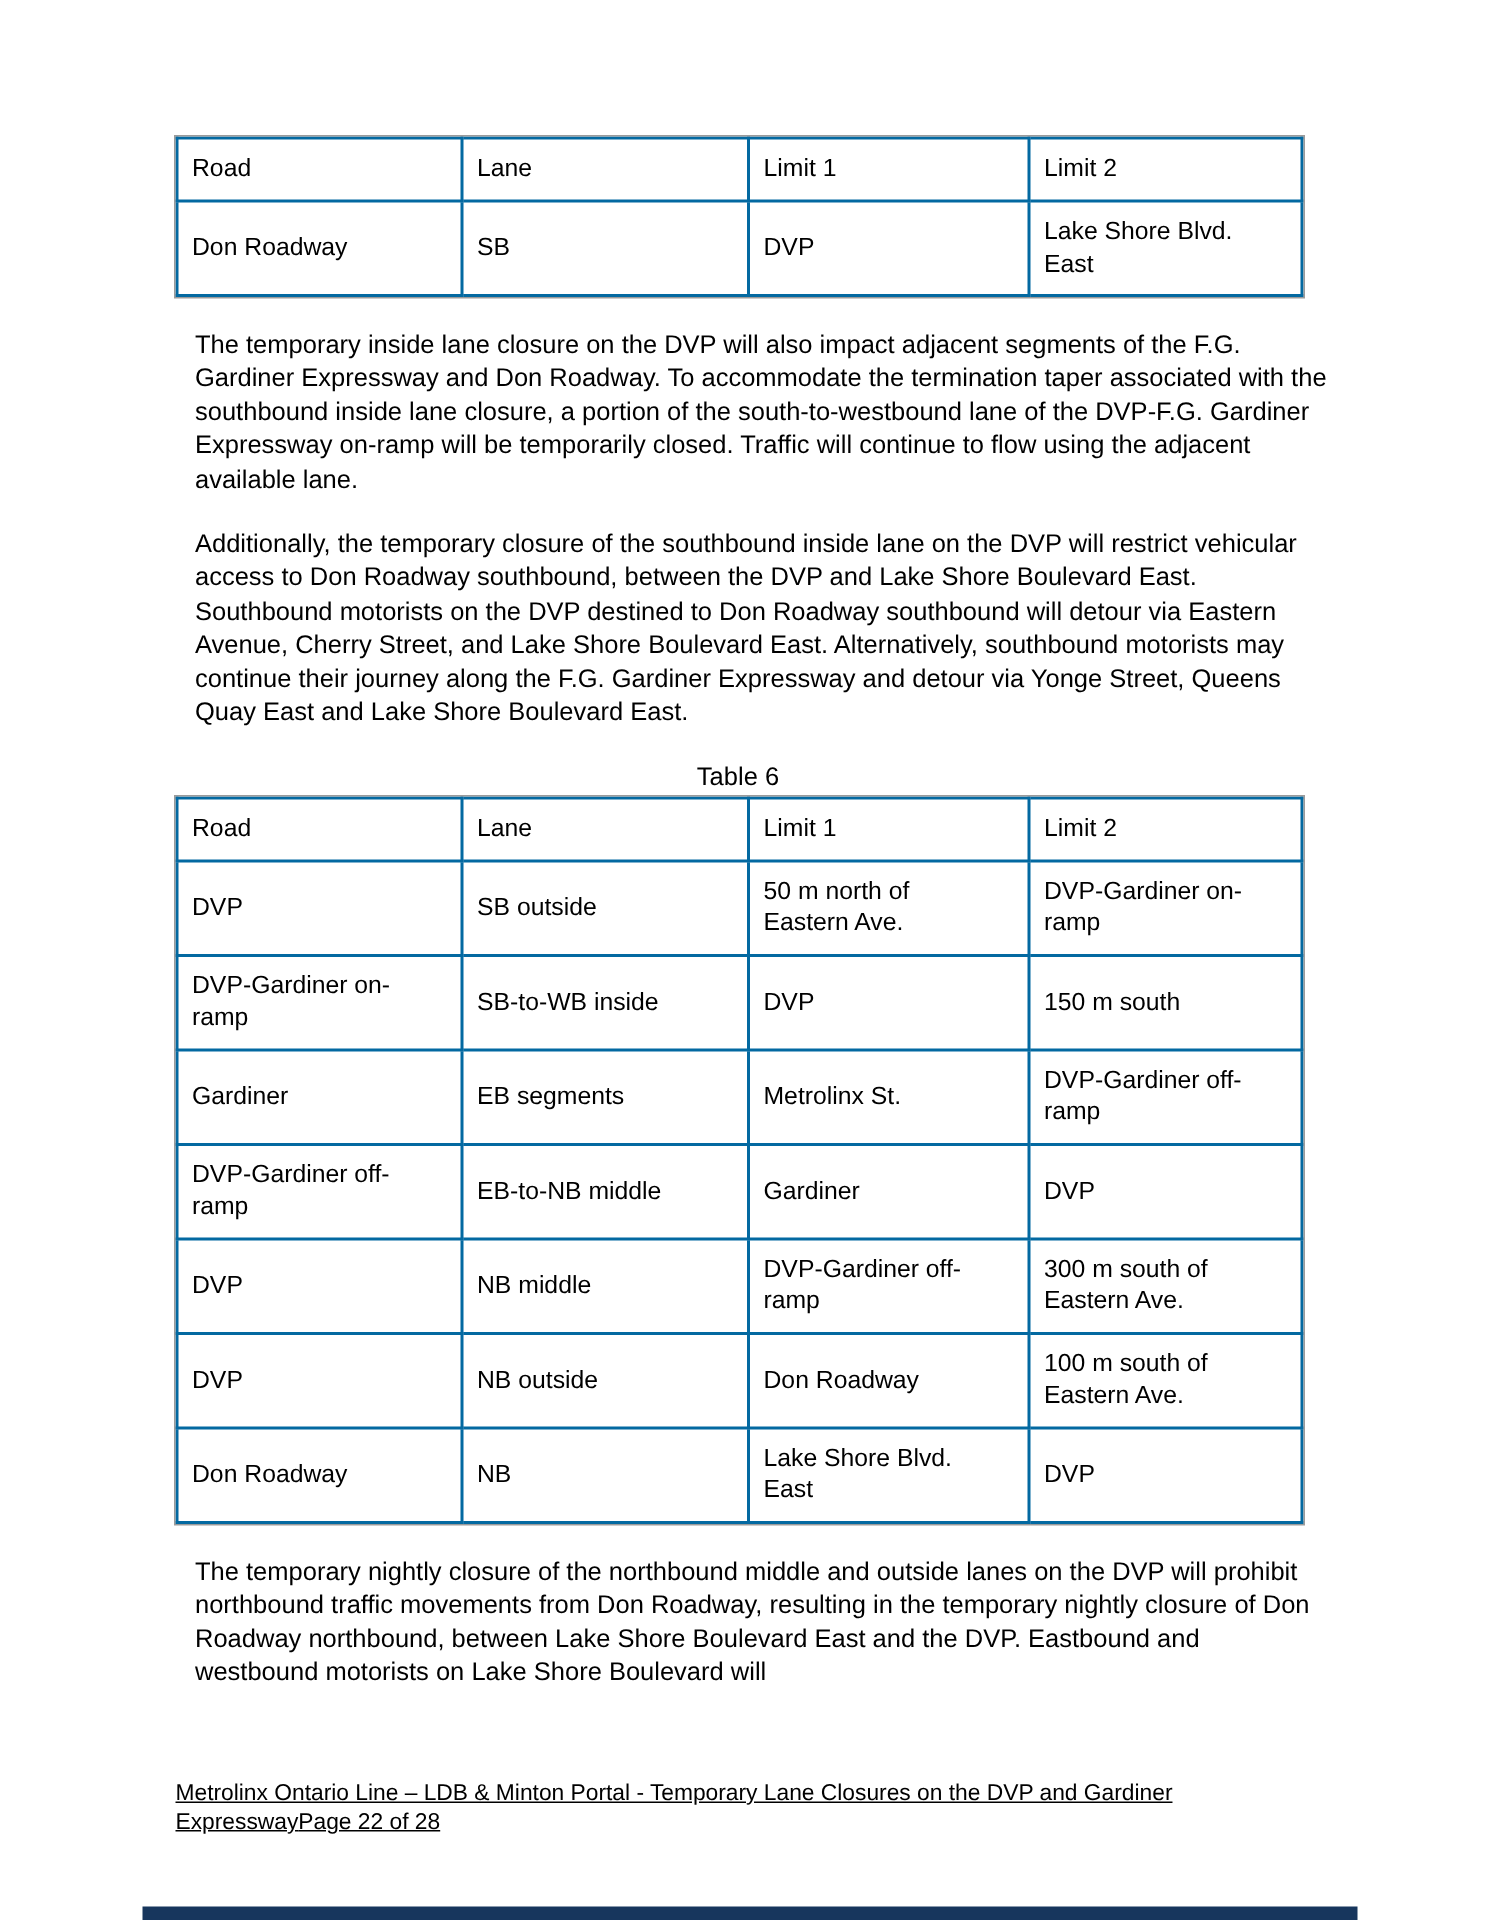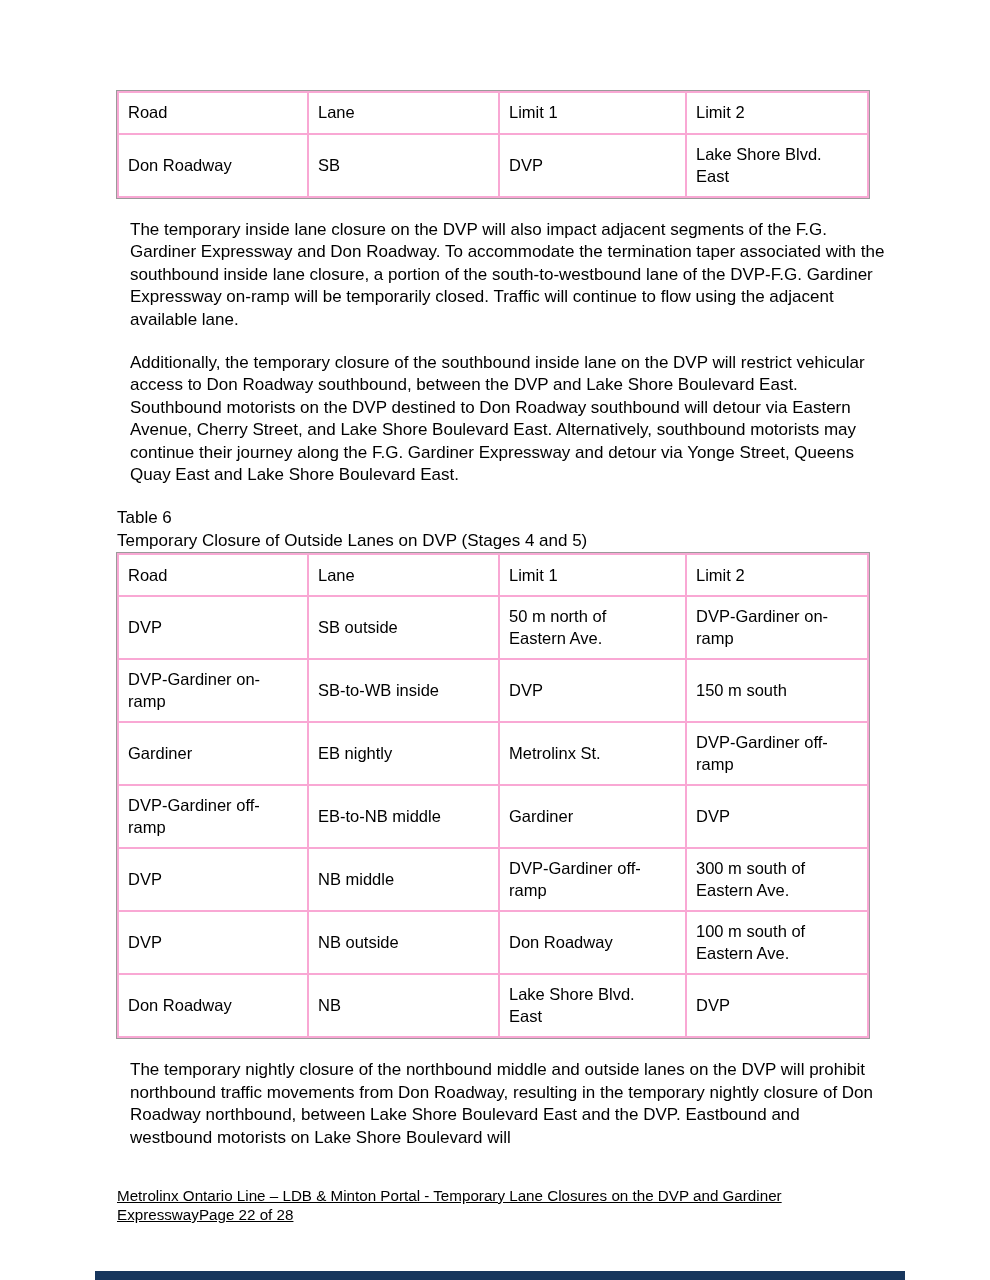--- a/index.html
+++ b/index.html
@@ -17,40 +17,40 @@
     width: 755px;
   }
   table.doc-table {
     border-collapse: collapse;
     table-layout: fixed;
     width: 750px;
     outline: 1px solid #9b9b9b;
     background: #fff;
   }
   table.doc-table th, table.doc-table td {
-    border: 2px solid #f9a8d4;
+    border: 2px solid #0369a1;
     font-weight: normal;
     text-align: left;
     font-size: 16.5px;
     line-height: 21.5px;
     padding: 2px 9px;
     vertical-align: middle;
     white-space: pre-line;
     overflow: hidden;
   }
   table.doc-table th { height: 36px; padding: 2px 9px; }
   table.doc-table td { height: 57px; }
   .para {
     font-size: 17px;
     line-height: 22.4px;
     margin: 21px 13px;
     width: 755px;
   }
   .tbl-caption {
-    text-align: left;
+    text-align: center;
     font-size: 17px;
     line-height: 22.4px;
     margin-bottom: 1px;
     width: 750px;
   }
   .footer {
     position: absolute;
     left: 117px; top: 1186px;
     width: 755px;
     font-size: 15.2px;
@@ -96,21 +96,20 @@
     </tr>
   </tbody>
     </table>
 
   <p class="para">The temporary inside lane closure on the DVP will also impact adjacent segments of the F.G. Gardiner Expressway and Don Roadway. To accommodate the termination taper associated with the southbound inside lane closure, a portion of the south-to-westbound lane of the DVP-F.G. Gardiner Expressway on-ramp will be temporarily closed. Traffic will continue to flow using the adjacent available lane.</p>
 
   <p class="para">Additionally, the temporary closure of the southbound inside lane on the DVP will restrict vehicular access to Don Roadway southbound, between the DVP and Lake Shore Boulevard East. Southbound motorists on the DVP destined to Don Roadway southbound will detour via Eastern Avenue, Cherry Street, and Lake Shore Boulevard East. Alternatively, southbound motorists may continue their journey along the F.G. Gardiner Expressway and detour via Yonge Street, Queens Quay East and Lake Shore Boulevard East.</p>
 
   <div class="tbl-caption">
     <div>Table 6</div>
-    <div>Temporary Closure of Outside Lanes on DVP (Stages 4 and 5)</div>
   </div>
 
   <table class="doc-table">
     <colgroup>
         <col style="width:190px">
         <col style="width:191px">
         <col style="width:187px">
         <col style="width:182px">
       </colgroup>
     <tbody>
@@ -130,21 +129,21 @@
     </tr>
     <tr>
       <td>DVP-Gardiner on-
 ramp</td>
       <td>SB-to-WB inside</td>
       <td>DVP</td>
       <td>150 m south</td>
     </tr>
     <tr>
       <td>Gardiner</td>
-      <td>EB nightly</td>
+      <td>EB segments</td>
       <td>Metrolinx St.</td>
       <td>DVP-Gardiner off-
 ramp</td>
     </tr>
     <tr>
       <td>DVP-Gardiner off-
 ramp</td>
       <td>EB-to-NB middle</td>
       <td>Gardiner</td>
       <td>DVP</td>

